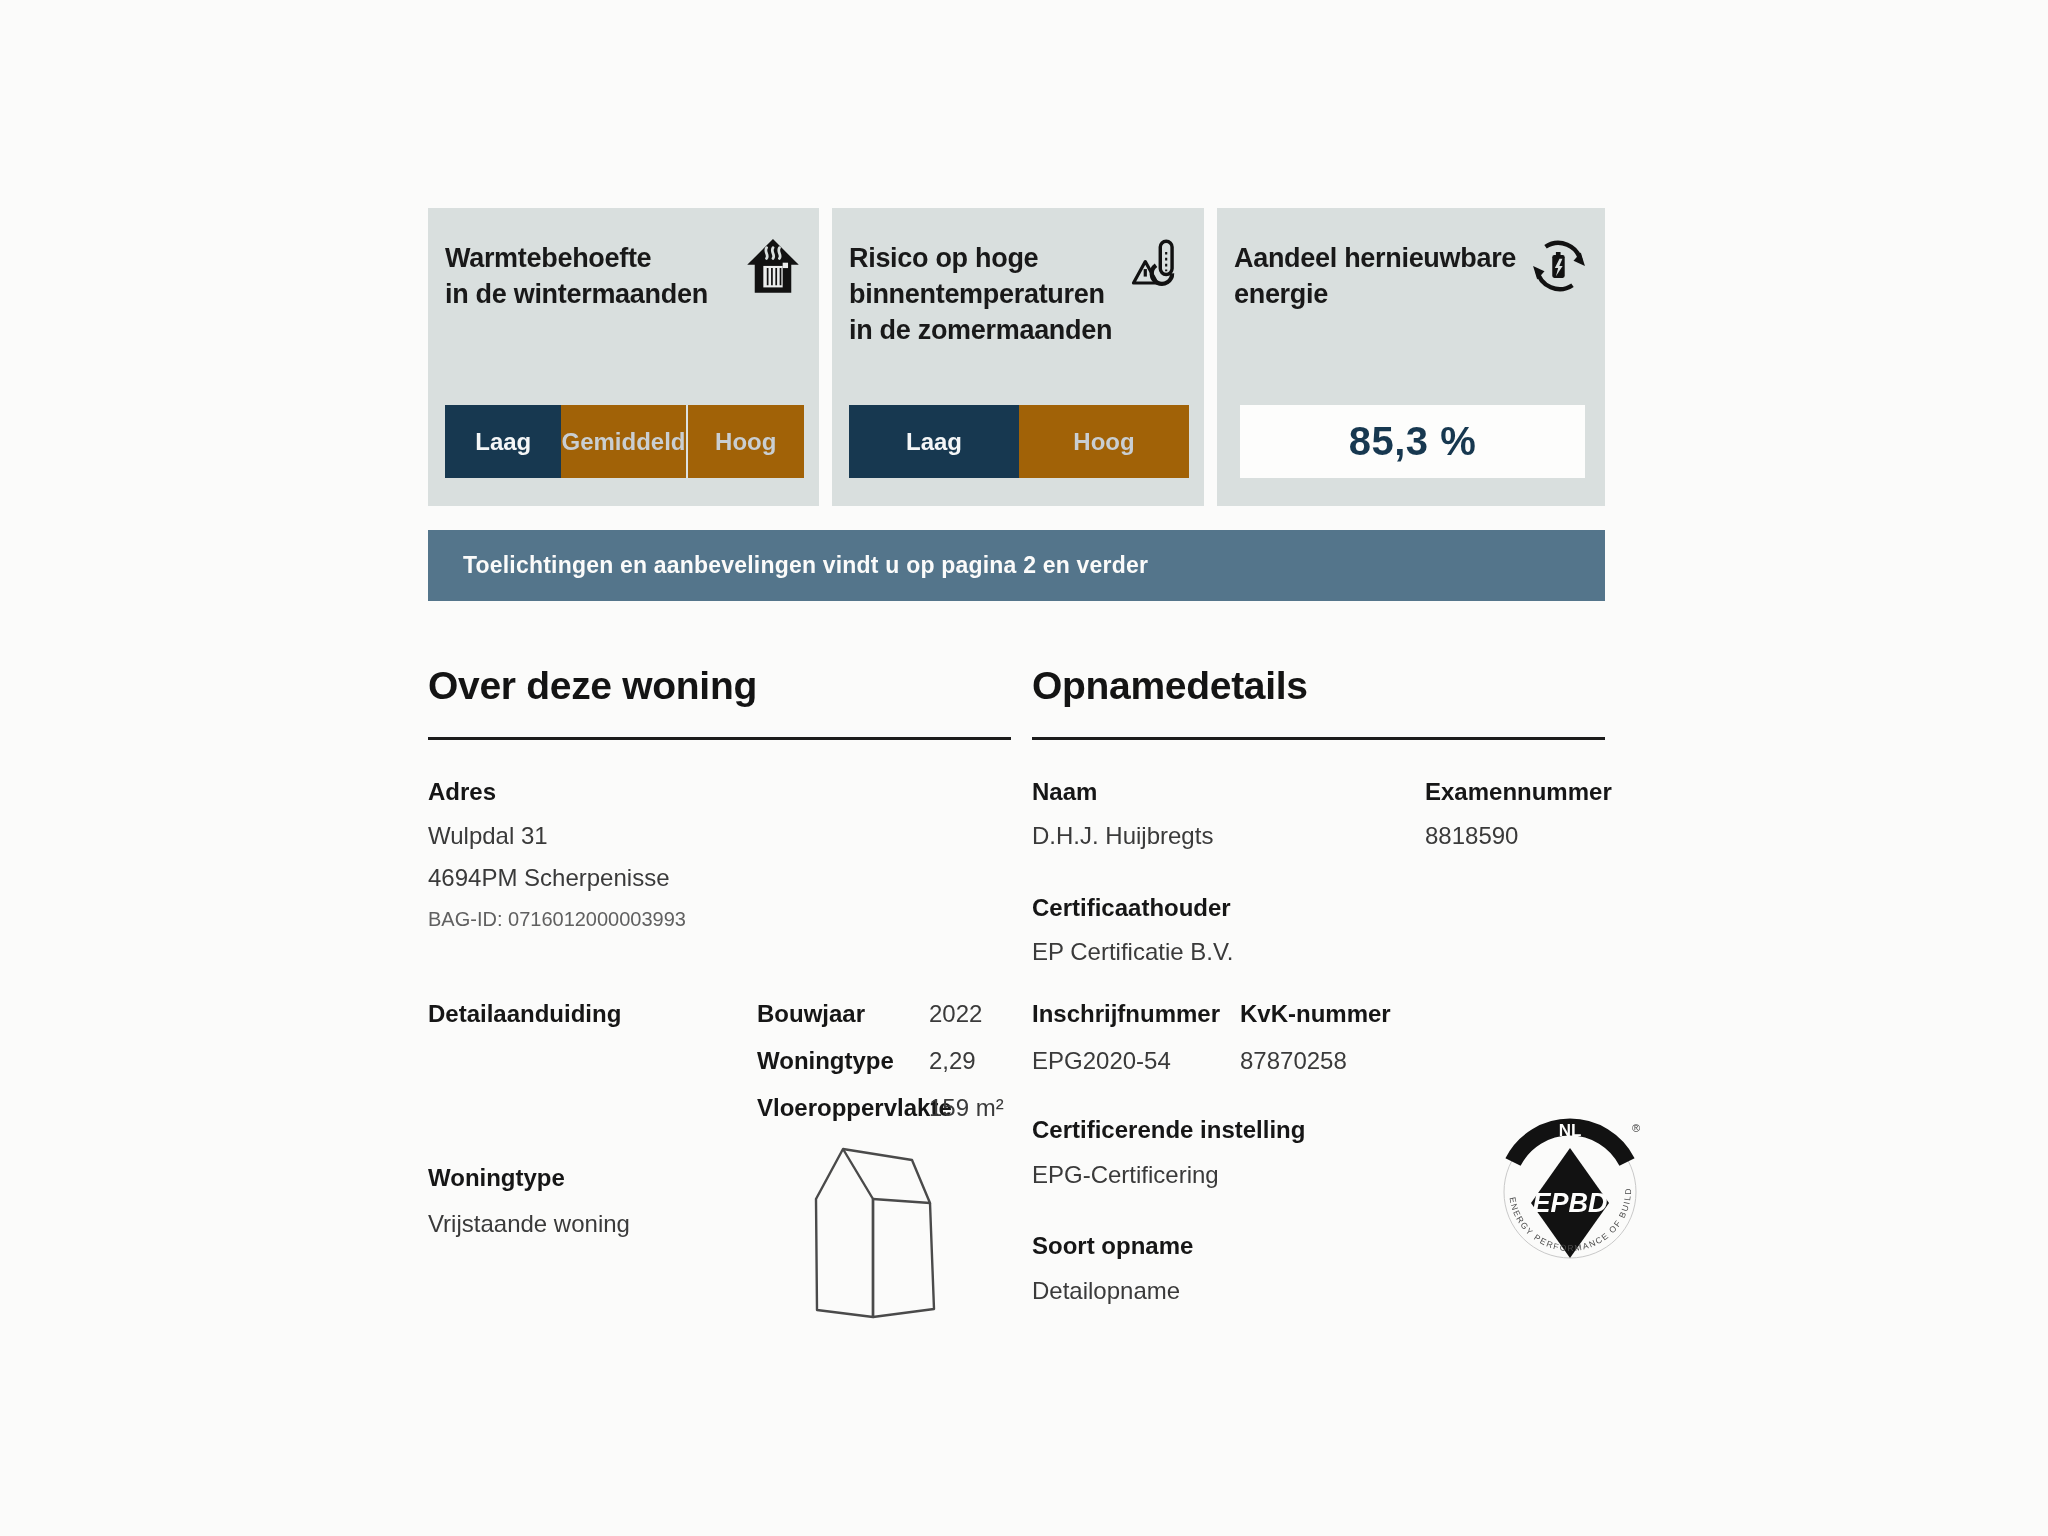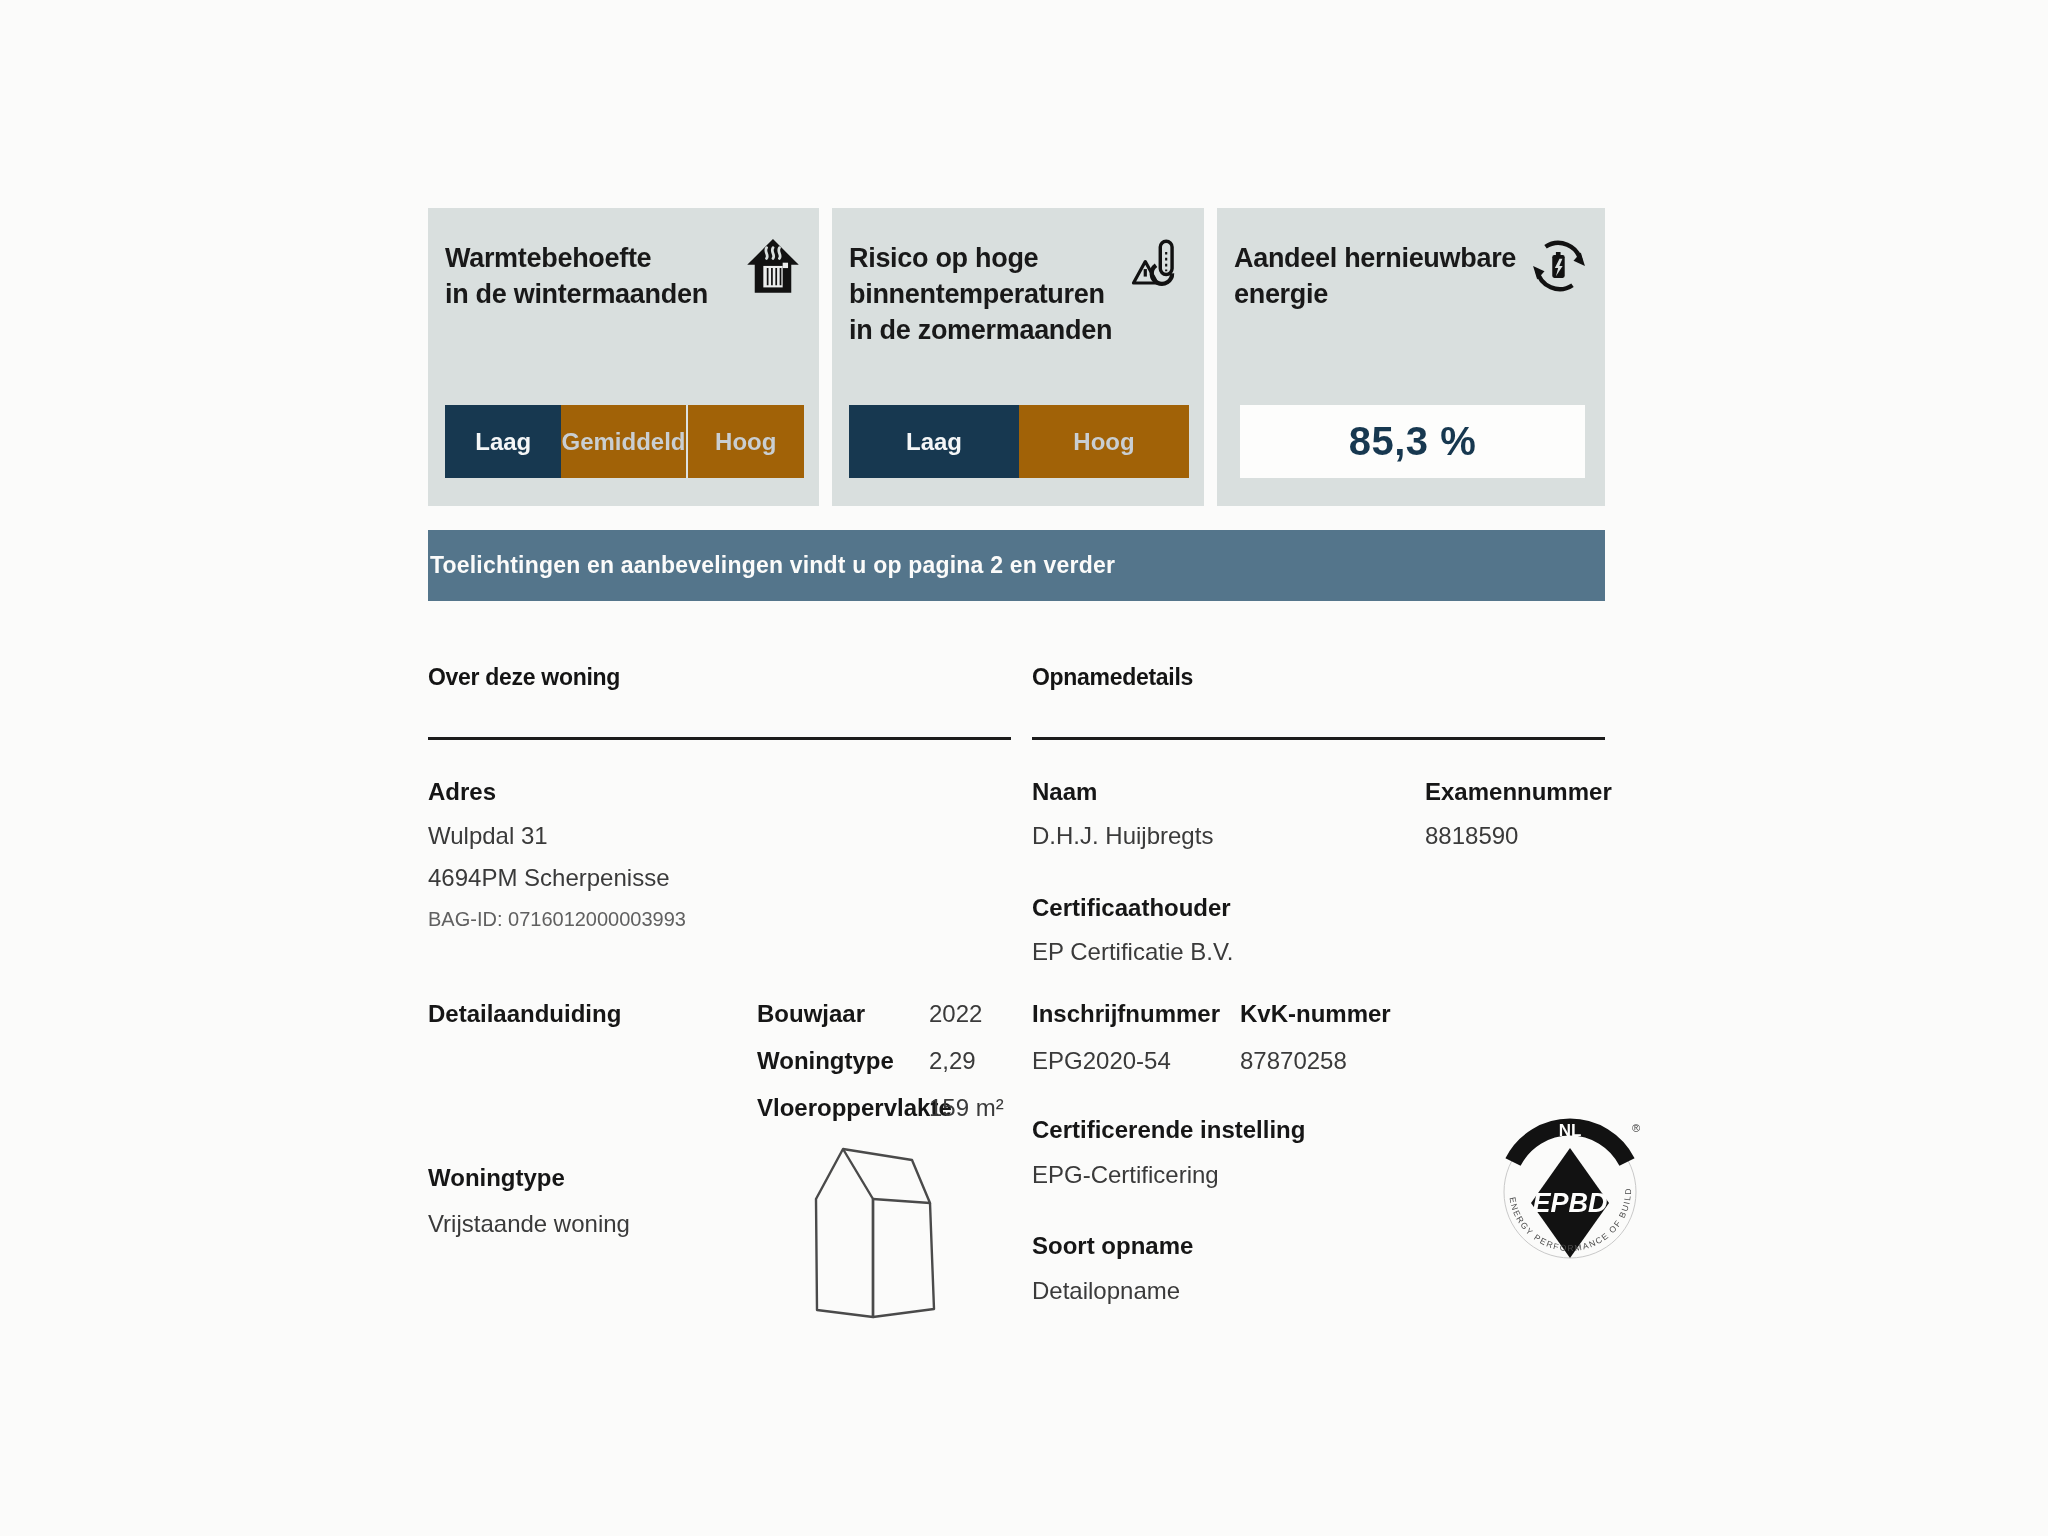--- a/index.html
+++ b/index.html
@@ -18,23 +18,23 @@
   .seg{flex:1;display:flex;align-items:center;justify-content:center;
        font-size:24px;font-weight:700;background:#a16207;color:#c9ced2;}
   .seg.selected{background:#173850;color:#f4f6f7;}
   .seg.divided{border-left:2px solid #dce1e1;}
   .value-box{position:absolute;left:23px;right:20px;top:197px;height:73px;background:#fdfdfc;
              display:flex;align-items:center;justify-content:center;
              font-size:40px;font-weight:700;color:#173850;letter-spacing:0.5px;}
   
   #banner{position:absolute;left:428px;top:530px;width:1177px;height:71px;background:#54758b;
           color:#fbfbfa;font-size:23px;font-weight:700;display:flex;align-items:center;
-          padding-left:2px;box-sizing:border-box;letter-spacing:0.2px;}
+          padding-left:35px;box-sizing:border-box;letter-spacing:0.2px;}
   
-  .sec-title{position:absolute;font-size:23px;font-weight:700;color:#141414;letter-spacing:-0.3px;}
+  .sec-title{position:absolute;font-size:39px;font-weight:700;color:#141414;letter-spacing:-0.3px;}
   .rule{position:absolute;height:3px;background:#1c1c1c;}
   .lbl{position:absolute;font-size:24px;font-weight:700;color:#161616;white-space:nowrap;}
   .val{position:absolute;font-size:24px;font-weight:400;color:#3a3a3a;white-space:nowrap;}
   .small{position:absolute;font-size:20px;font-weight:400;color:#606060;white-space:nowrap;}
 </style>
 </head>
 <body>
 
 <div id="sheet">
 

